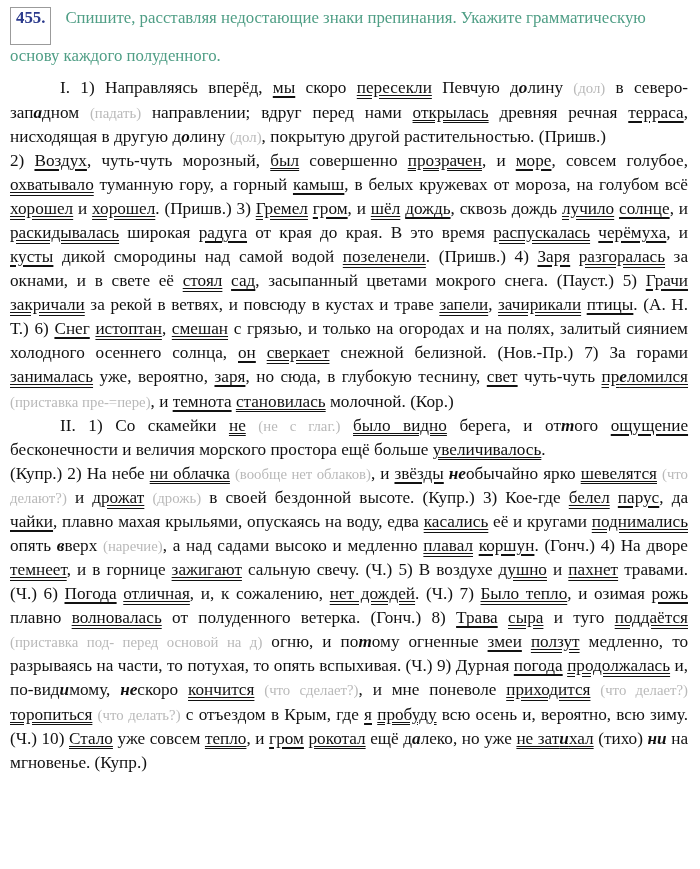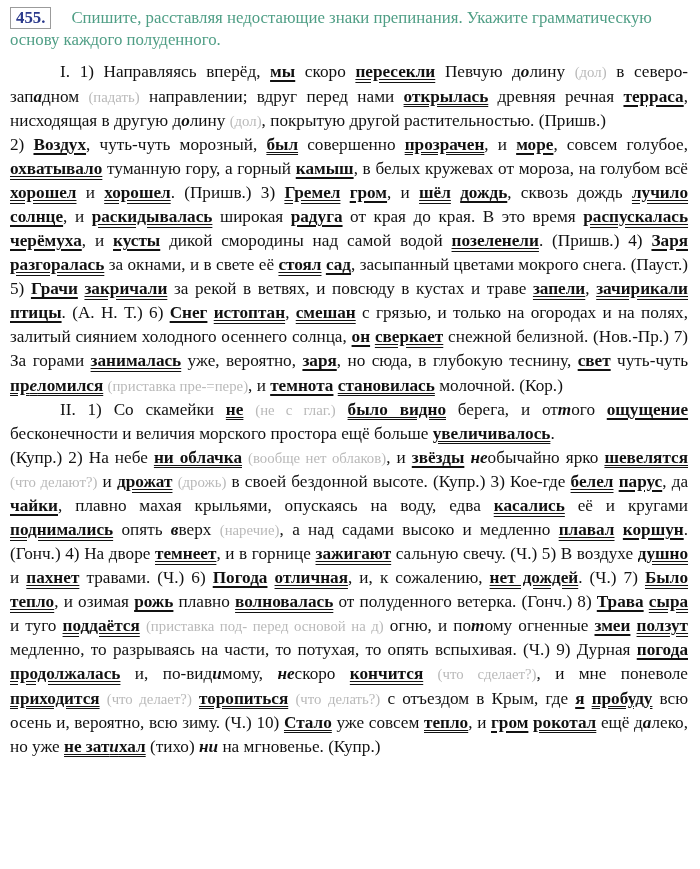--- a/index.html
+++ b/index.html
@@ -5,28 +5,28 @@
   html,body{margin:0;padding:0;background:#ffffff;}
   body{
     width:700px;height:869px;overflow:hidden;
     font-family:"Liberation Serif","DejaVu Serif",serif;
     color:#111;
   }
   .page{box-sizing:border-box;width:700px;height:869px;padding:7px 12px 0 10px;}
   .header{font-size:16.8px;line-height:1.32;margin:0 0 9px 0;}
   .num-box{
     display:inline-block;border:1px solid var(--color-box_border,#9b9b9b);
-    padding:0 5px 1px 5px;margin-right:20px;
+    padding:0 5px 17px 5px;margin-right:14px;
     color:var(--color-number,#2b3a8c);font-weight:bold;line-height:1.15;
   }
   .instruction{color:var(--color-instruction,#4f9e85);}
   .para{font-size:17.2px;line-height:1.40;margin:0;text-align:justify;}
   .indent{text-indent:50px;}
-  .u-s{font-weight:bold;text-decoration-line:underline;text-decoration-thickness:1.5px;text-underline-offset:3px;}
-  .u-d{font-weight:bold;text-decoration-line:underline;text-decoration-style:double;text-underline-offset:2px;}
+  .u-s{font-weight:normal;text-decoration-line:underline;text-decoration-thickness:1.5px;text-underline-offset:3px;}
+  .u-d{font-weight:normal;text-decoration-line:underline;text-decoration-style:double;text-underline-offset:2px;}
   .it{font-weight:bold;font-style:italic;}
   .hint{color:var(--color-hint,#b9b9b9);font-size:0.86em;}
 </style>
 </head>
 <body>
 
 <div class="page">
   <div class="header">
     <span class="num-box">455.</span><span class="instruction">Спишите, расставляя недостающие знаки препинания. Укажите грамматическую основу каждого полуденного.</span>
   </div>

